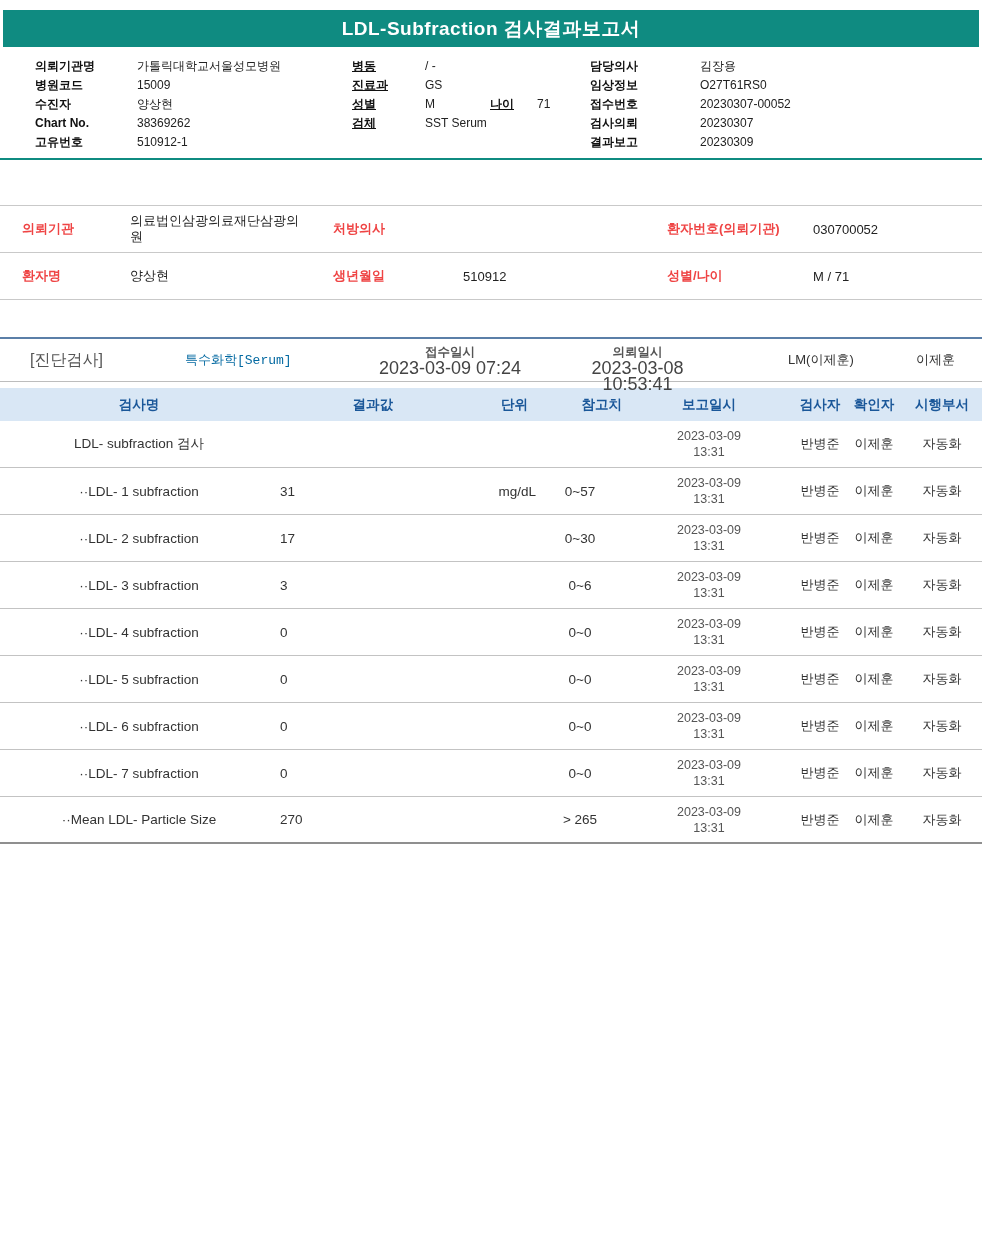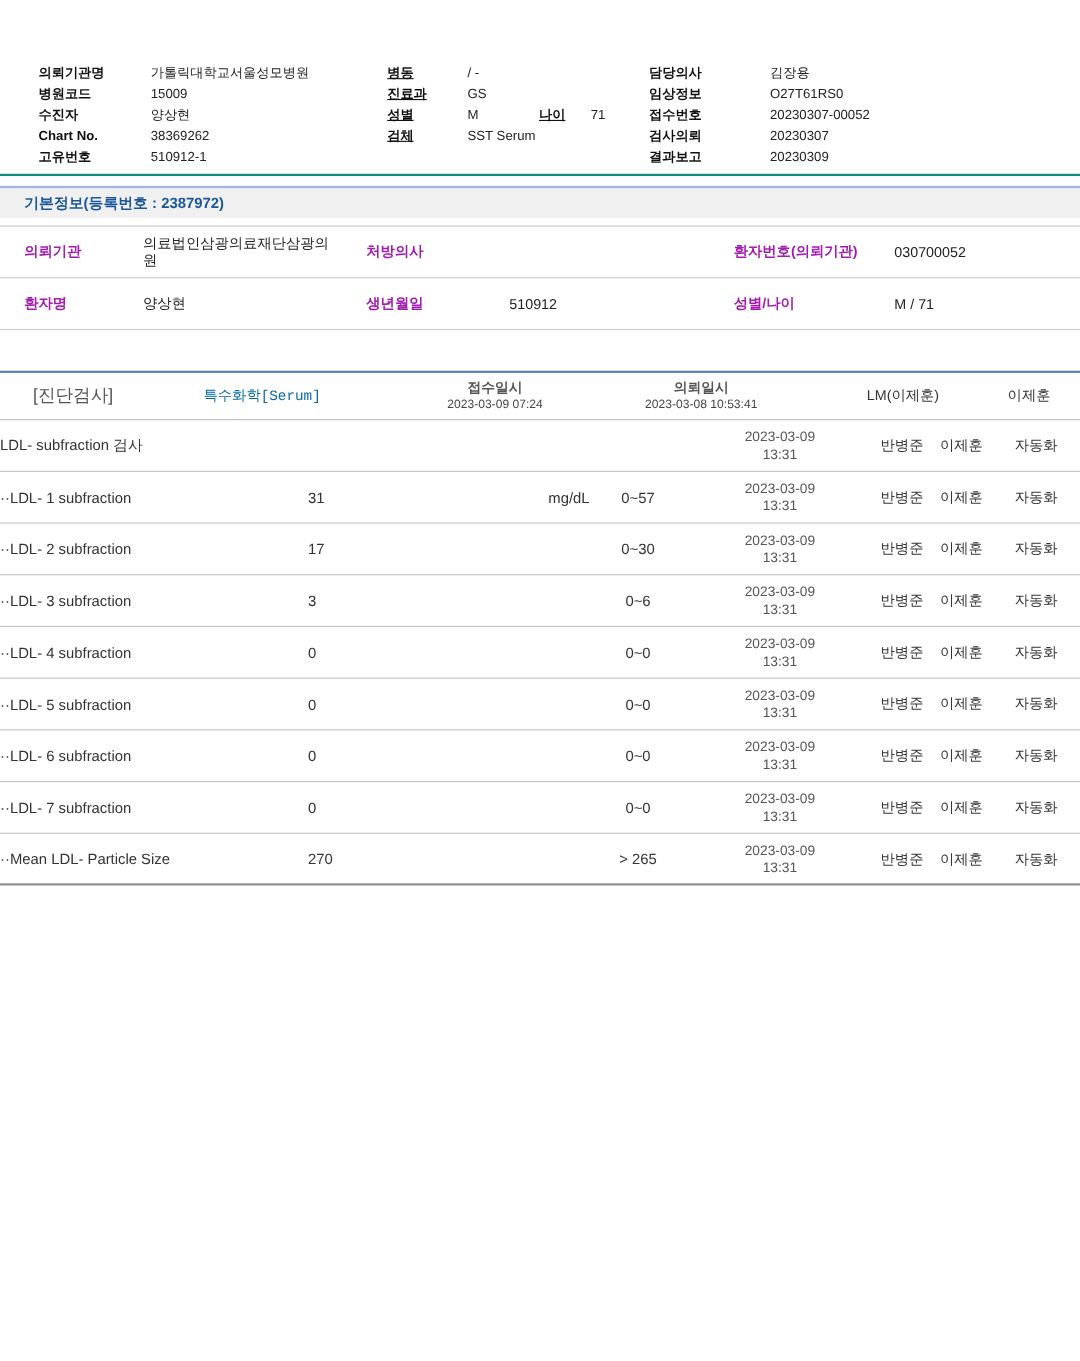--- a/index.html
+++ b/index.html
@@ -46,67 +46,70 @@
     background: var(--section_bar_bg); border-top: 2px solid var(--rule_light_blue);
     display: flex; align-items: center;
   }
   .section-title { margin-left: 22px; color: var(--header_blue); font-weight: bold; font-size: 13.5px; }
 
   .binfo { position: absolute; top: 205px; left: 0; right: 0; border-top: 1px solid #C9C9C9; }
   .brow {
     display: grid; grid-template-columns: 130px 203px 130px 204px 146px 1fr;
     height: 47px; border-bottom: 1px solid #C9C9C9; align-items: center; font-size: 13px;
   }
-  .blab { font-weight: bold; color: #a21caf; }
+  .blab { font-weight: bold; color: #ef4444; }
   .brow > .blab:first-child { padding-left: 22px; }
   .bval { color: #222; }
   .wrapval { display: inline-block; max-width: 172px; line-height: 16px; }
 
   
   .results { position: absolute; top: 337px; left: 0; right: 0; }
   .meta-row {
     position: relative; height: 45px;
     border-top: 2px solid var(--rule_blue); border-bottom: 1px solid #BDBDBD;
   }
   .meta-cat   { position: absolute; left: 30px;  top: 50%; transform: translateY(-50%); color: #555; font-size: 16px; }
   .meta-panel { position: absolute; left: 185px; top: 50%; transform: translateY(-50%); color: #0369a1; font-size: 13px; font-family: Liberation Mono, monospace; }
   .meta-block { position: absolute; top: 5px; text-align: center; line-height: 16px; }
   .meta-receive { left: 330px; width: 240px; }
   .meta-order   { left: 560px; width: 155px; text-align: center; }
   .meta-lab { display: block; color: #555; font-size: 12.5px; font-weight: bold; }
-  .meta-val { display: block; color: #444; font-size: 11px; }
+  .meta-val { display: block; color: #444; font-size: 18px; }
   .meta-lm     { position: absolute; left: 788px; top: 50%; transform: translateY(-50%); color: #333; font-size: 13px; }
   .meta-reader { position: absolute; left: 916px; top: 50%; transform: translateY(-50%); color: #333; font-size: 13px; }
 
   .tgrid { display: grid; grid-template-columns: 278px 118px 142px 86px 170px 52px 56px 80px; align-items: center; }
   .thead {
     margin-top: 6px; height: 33px; background: var(--table_header_bg);
     color: var(--header_blue); font-weight: bold; font-size: 13.5px;
   }
   .th-name { text-align: center; }
   .th-result { text-align: right; padding-right: 3px; }
   .th-unit { text-align: right; padding-right: 10px; }
   .th-ref { text-align: right; padding-right: 2px; }
   .th-report, .th-tester, .th-confirmer, .th-dept { text-align: center; }
 
   .trow { height: 47px; border-bottom: 1px solid #C3C3C3; font-size: 13.5px; color: #333; }
   .tbody .trow:last-child { border-bottom: 2px solid #8F8F8F; }
-  .c-name { padding-left: 0; white-space: nowrap; }
+  .c-name { padding-left: 0; white-space: nowrap; text-align: center; }
   .c-result { padding-left: 2px; }
   .c-unit { text-align: right; padding-right: 2px; }
   .c-ref { text-align: center; padding-right: 2px; }
   .c-report { text-align: center; font-size: 12.5px; color: #555; line-height: 16px; }
   .rdate, .rtime { display: block; }
   .c-tester, .c-confirmer, .c-dept { text-align: center; font-size: 13px; }
 </style>
 </head>
 <body>
 
 <div class="page">
 
+  <div class="title-bar">
+    <span>LDL-Subfraction 검사결과보고서</span>
+  </div>
 
   <div class="hgroup g-left">
     <div class="hrow">
       <span class="hlab">의뢰기관명</span>
       <span class="hval">가톨릭대학교서울성모병원</span>
     </div>
     <div class="hrow">
       <span class="hlab">병원코드</span>
       <span class="hval">15009</span>
     </div>
@@ -163,23 +166,20 @@
       <span class="hval">20230307</span>
     </div>
     <div class="hrow">
       <span class="hlab">결과보고</span>
       <span class="hval">20230309</span>
     </div>
   </div>
 
   <div class="teal-rule"></div>
 
-  <div class="section-bar">
-    <span class="section-title">기본정보(등록번호 : 2387972)</span>
-  </div>
 
   <div class="binfo">
     <div class="brow">
       <div class="blab">의뢰기관</div>
       <div class="bval"><span class="wrapval">의료법인삼광의료재단삼광의원</span></div>
       <div class="blab">처방의사</div>
       <div class="bval"></div>
       <div class="blab">환자번호(의뢰기관)</div>
       <div class="bval">030700052</div>
     </div>
@@ -203,20 +203,30 @@
         <span class="meta-val">2023-03-09 07:24</span>
       </span>
       <span class="meta-block meta-order">
         <span class="meta-lab">의뢰일시</span>
         <span class="meta-val">2023-03-08 10:53:41</span>
       </span>
       <span class="meta-lm">LM(이제훈)</span>
       <span class="meta-reader">이제훈</span>
     </div>
 
+    <div class="thead tgrid">
+      <div class="th-name">검사명</div>
+      <div class="th-result">결과값</div>
+      <div class="th-unit">단위</div>
+      <div class="th-ref">참고치</div>
+      <div class="th-report">보고일시</div>
+      <div class="th-tester">검사자</div>
+      <div class="th-confirmer">확인자</div>
+      <div class="th-dept">시행부서</div>
+    </div>
 
     <div class="tbody" id="results-body">
   <div class="trow tgrid">
     <div class="c-name">LDL- subfraction 검사</div>
     <div class="c-result"></div>
     <div class="c-unit"></div>
     <div class="c-ref"></div>
     <div class="c-report">
       <span class="rdate">2023-03-09</span>
       <span class="rtime">13:31</span>

